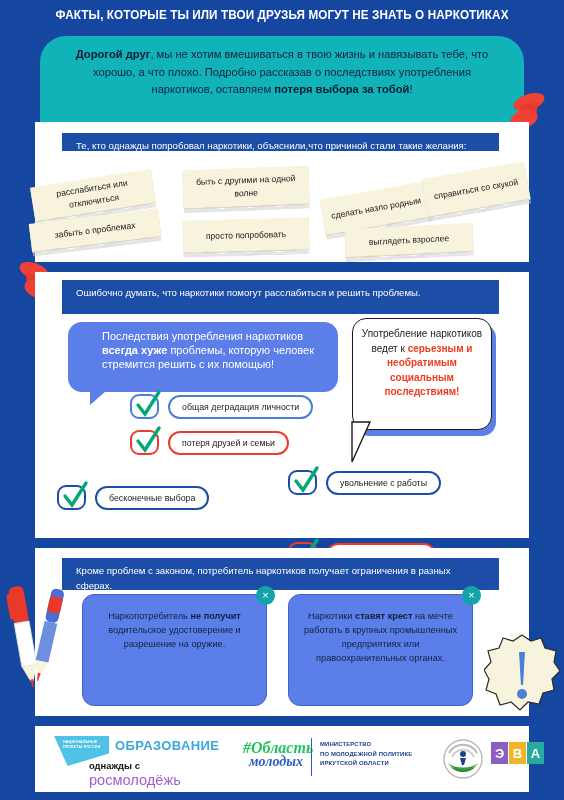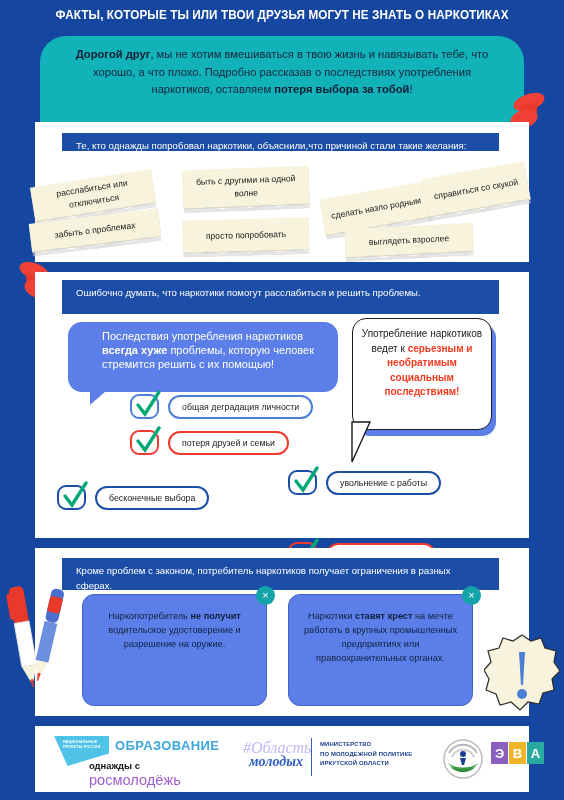--- a/index.html
+++ b/index.html
@@ -220,21 +220,21 @@
   .edu-with {
     position: absolute; left: 36px; top: 26px;
     color: #111111; font-size: 9.4px; font-weight: bold;
   }
   .edu-rosmol {
     position: absolute; left: 36px; top: 38px;
     color: #a05fd0; font-size: 14.6px;
   }
   .logo-ob { position: absolute; left: 208px; top: 14px; }
   .ob-hash {
-    color: #c4b5fd; font-size: 16px; font-weight: normal; font-style: italic;
+    color: #22c55e; font-size: 16px; font-weight: bold; font-style: italic;
     font-family: "Liberation Serif", serif;
     line-height: 15px;
   }
   .ob-sub {
     color: #2f5fc0; font-size: 14px; font-style: italic; font-weight: bold;
     font-family: "Liberation Serif", serif; line-height: 13px; padding-left: 6px;
   }
   .ob-divider {
     position: absolute; left: 276px; top: 12px; width: 1.4px; height: 38px;
     background: #2f5fc0;

